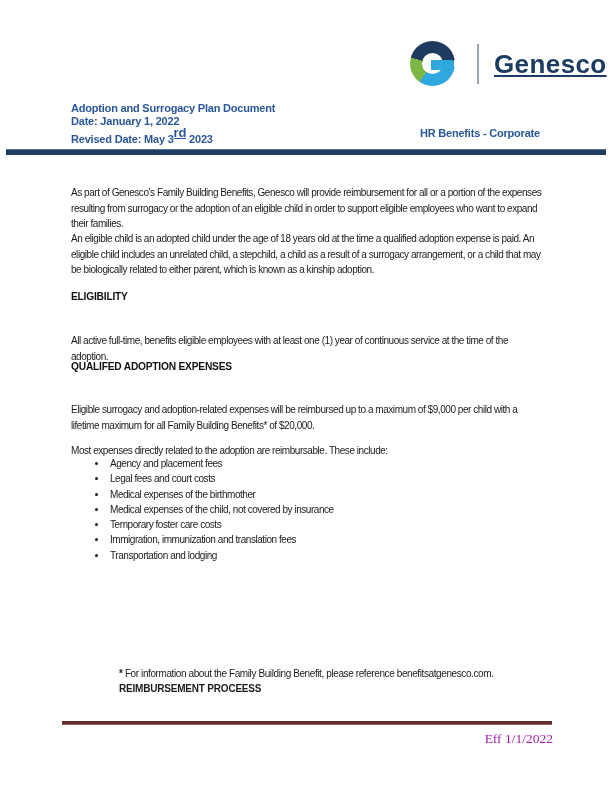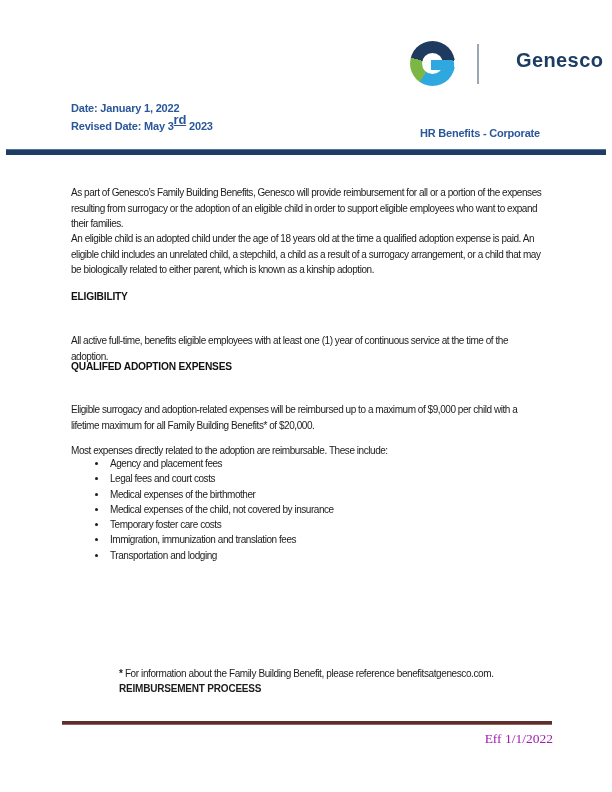--- a/index.html
+++ b/index.html
@@ -11,21 +11,21 @@
 
   
   .gmark{
     left:410px;top:41px;width:45px;height:45px;border-radius:50%;
     background:conic-gradient(#1e3a5f 0deg 82deg,#ffffff 82deg 98deg,#2fa8df 98deg 215deg,#7cb645 215deg 285deg,#1e3a5f 285deg 360deg);
   }
   .gmark-hole{left:12px;top:12px;width:21px;height:21px;background:#fff;border-radius:50%;}
   .gmark-bar{left:21px;top:19px;width:23px;height:10px;background:#2fa8df;border-radius:0 3px 3px 0;}
   .logo-sep{left:477px;top:44px;width:2px;height:40px;background:#9aa7b5;}
   .wordmark{
-    left:516px;top:49px;font-size:20px;font-weight:bold;color:#1c3c64;letter-spacing:0.4px;
+    left:494px;top:49px;font-size:26px;font-weight:bold;color:#1c3c64;letter-spacing:0.4px;text-decoration:underline;
   }
 
   
   .hdr-left{
     left:71px;top:102px;font-size:11px;font-weight:bold;color:#2a5799;
     line-height:12.9px;letter-spacing:-0.2px;white-space:nowrap;
   }
   .hdr-left sup{font-size:13px;position:relative;top:-1px;text-decoration:underline;}
   .hdr-right{
     right:72px;top:127px;font-size:11px;font-weight:bold;color:#2a5799;letter-spacing:-0.2px;white-space:nowrap;
@@ -54,20 +54,21 @@
 <body>
 
 <div class="abs gmark">
   <div class="abs gmark-hole"></div>
   <div class="abs gmark-bar"></div>
 </div>
 <div class="abs logo-sep"></div>
 <div class="abs wordmark">Genesco</div>
 
 <div class="abs hdr-left">
+  <div>Adoption and Surrogacy Plan Document</div>
   <div>Date: January 1, 2022</div>
   <div><span>Revised Date: May 3</span><sup>rd</sup><span> 2023</span></div>
 </div>
 <div class="abs hdr-right">HR Benefits - Corporate</div>
 <div class="abs rule-navy"></div>
 
 <div class="abs doc" style="top:170px;">As part of Genesco’s Family Building Benefits, Genesco will provide reimbursement for all or a portion of the expenses resulting from surrogacy or the adoption of an eligible child in order to support eligible employees who want to expand their families.</div>
 <div class="abs doc" style="top:216px;">An eligible child is an adopted child under the age of 18 years old at the time a qualified adoption expense is paid. An eligible child includes an unrelated child, a stepchild, a child as a result of a surrogacy arrangement, or a child that may be biologically related to either parent, which is known as a kinship adoption.</div>
 
 <div class="abs doc-h" style="top:291px;">ELIGIBILITY</div>

